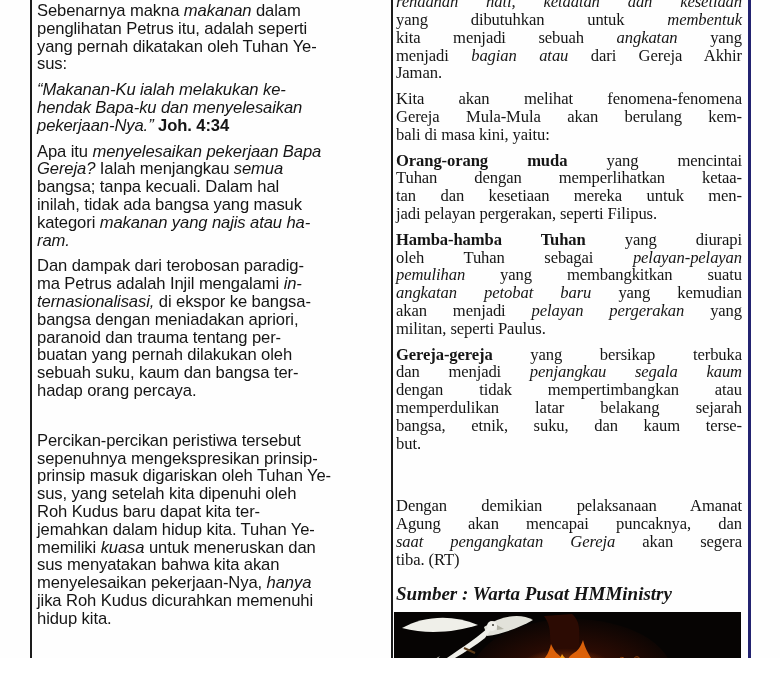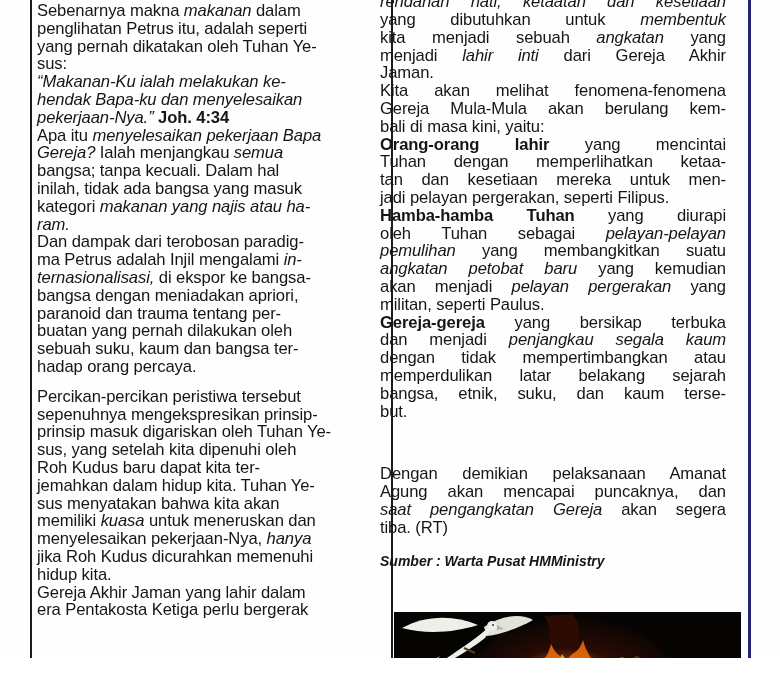--- a/index.html
+++ b/index.html
@@ -4,34 +4,34 @@
 <style>
   html,body{margin:0;padding:0;background:#ffffff;}
   .page{position:relative;width:780px;height:658px;background:#fefefe;overflow:hidden;
         font-family:"Liberation Sans",sans-serif;color:#151515;}
   .vrule{position:absolute;top:0;bottom:0;}
   .rule-left{left:30px;width:2px;background:var(--rule-left,#1c1c1c);}
   .rule-mid{left:391px;width:2px;background:var(--rule-mid,#1c1c1c);}
   .rule-right{left:748px;width:3px;background:var(--rule-right,#232370);}
   .col{position:absolute;font-size:16.6px;line-height:17.8px;letter-spacing:-0.1px;}
   .col-left{left:37px;top:2px;width:350px;}
-  .col-right{left:380px;top:0;width:346px;}
-  .para{}
+  .col-right{left:396px;top:0;width:346px;font-family:Liberation Serif, serif;}
+  .para{margin-top:8px;}
   .para:first-child{margin-top:0;}
-  .gap-sm{margin-top:12px;}
+  .gap-sm{margin-top:32px;}
   .gap-lg{margin-top:45px;}
   .tline{white-space:normal;}
   .just .tline{text-align:justify;text-align-last:justify;}
   .just .tline.last{text-align:center;text-align-last:left;}
   .clipline{height:11px;overflow:hidden;}
   .clipline .tline{margin-top:-7px;text-align:justify;text-align-last:justify;}
   .it{font-style:italic;}
   .bd{font-weight:bold;}
   .bi{font-weight:bold;font-style:italic;}
-  .source{font-size:14px;letter-spacing:0;margin-top:16px;}
+  .source{font-size:19px;letter-spacing:0;margin-top:16px;}
   .photo{position:absolute;left:394px;top:612px;width:347px;height:63px;overflow:hidden;}
   .photo svg{display:block;}
 </style>
 </head>
 <body>
 
 <div class="page">
   <div class="vrule rule-left"></div>
   <div class="vrule rule-mid"></div>
   <div class="vrule rule-right"></div>
@@ -66,48 +66,44 @@
         <div class="tline"><span>sebuah suku, kaum dan bangsa ter-</span></div>
         <div class="tline last"><span>hadap orang percaya.</span></div>
       </div>
       <div class="para gap-sm">
         <div class="tline"><span>Percikan-percikan peristiwa tersebut</span></div>
         <div class="tline"><span>sepenuhnya mengekspresikan prinsip-</span></div>
         <div class="tline"><span>prinsip masuk digariskan oleh Tuhan Ye-</span></div>
         <div class="tline"><span>sus, yang setelah kita dipenuhi oleh</span></div>
         <div class="tline"><span>Roh Kudus baru dapat kita ter-</span></div>
         <div class="tline"><span>jemahkan dalam hidup kita. Tuhan Ye-</span></div>
+        <div class="tline"><span>memiliki </span><span class="it">kuasa</span><span> untuk meneruskan dan</span></div>
         <div class="tline"><span>sus menyatakan bahwa kita akan</span></div>
-        <div class="tline"><span>memiliki </span><span class="it">kuasa</span><span> untuk meneruskan dan</span></div>
         <div class="tline"><span>menyelesaikan pekerjaan-Nya, </span><span class="it">hanya</span></div>
         <div class="tline"><span>jika Roh Kudus dicurahkan memenuhi</span></div>
         <div class="tline last"><span>hidup kita.</span></div>
-      </div>
-      <div class="para">
-        <div class="tline"><span>Gereja Akhir Jaman yang lahir dalam</span></div>
-        <div class="tline last"><span>era Pentakosta Ketiga perlu bergerak</span></div>
       </div>
     </div>
   <div class="col col-right">
       <div class="para just">
         <div class="clipline">
           <div class="tline"><span class="it">rendahan hati, ketaatan dan kesetiaan</span></div>
         </div>
         <div class="tline"><span>yang dibutuhkan untuk </span><span class="it">membentuk</span></div>
         <div class="tline"><span>kita menjadi sebuah </span><span class="it">angkatan</span><span> yang</span></div>
-        <div class="tline"><span>menjadi </span><span class="it">lahir inti</span><span> dari Gereja Akhir</span></div>
+        <div class="tline"><span>menjadi </span><span class="it">bagian atau</span><span> dari Gereja Akhir</span></div>
         <div class="tline last"><span>Jaman.</span></div>
       </div>
       <div class="para just">
         <div class="tline"><span>Kita akan melihat fenomena-fenomena</span></div>
         <div class="tline"><span>Gereja Mula-Mula akan berulang kem-</span></div>
         <div class="tline last"><span>bali di masa kini, yaitu:</span></div>
       </div>
       <div class="para just">
-        <div class="tline"><span class="bd">Orang-orang lahir</span><span> yang mencintai</span></div>
+        <div class="tline"><span class="bd">Orang-orang muda</span><span> yang mencintai</span></div>
         <div class="tline"><span>Tuhan dengan memperlihatkan ketaa-</span></div>
         <div class="tline"><span>tan dan kesetiaan mereka untuk men-</span></div>
         <div class="tline last"><span>jadi pelayan pergerakan, seperti Filipus.</span></div>
       </div>
       <div class="para just">
         <div class="tline"><span class="bd">Hamba-hamba Tuhan</span><span> yang diurapi</span></div>
         <div class="tline"><span>oleh Tuhan sebagai </span><span class="it">pelayan-pelayan</span></div>
         <div class="tline"><span class="it">pemulihan</span><span> yang membangkitkan suatu</span></div>
         <div class="tline"><span class="it">angkatan petobat baru</span><span> yang kemudian</span></div>
         <div class="tline"><span>akan menjadi </span><span class="it">pelayan pergerakan</span><span> yang</span></div>

